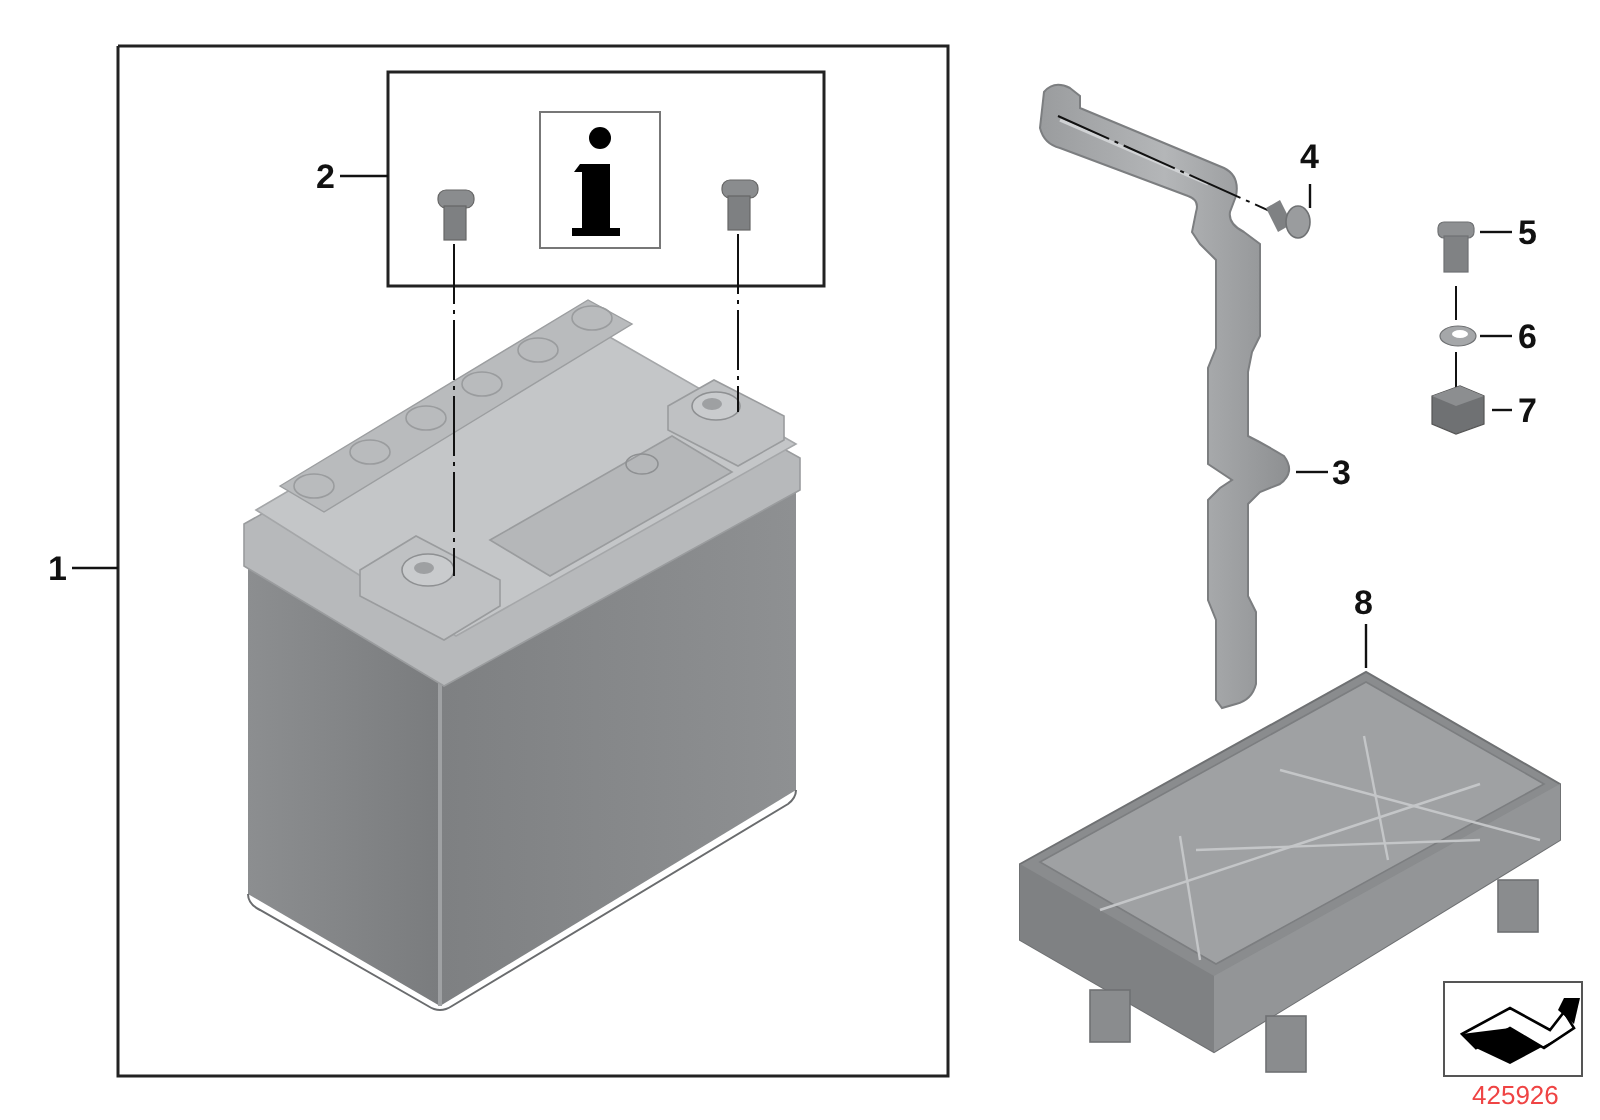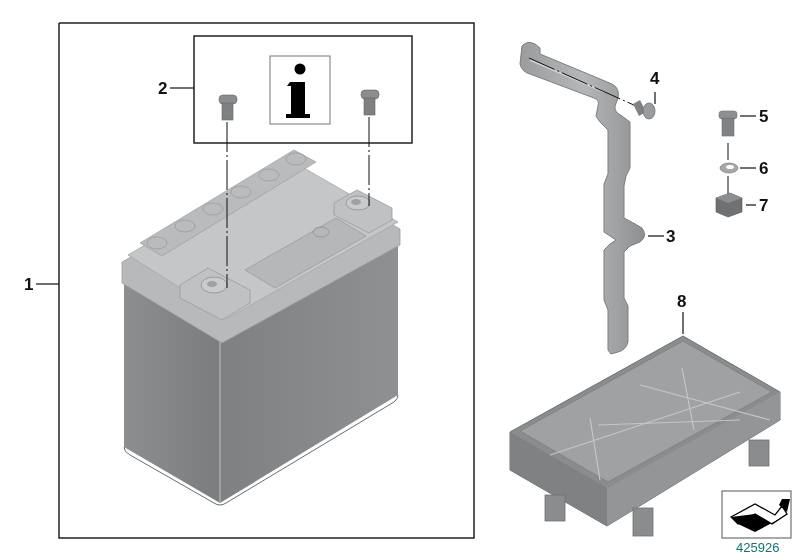--- a/index.html
+++ b/index.html
@@ -1,21 +1,21 @@
 <!DOCTYPE html>
 <html><head>
   <meta charset="utf-8">
   <style>
     html, body { margin:0; padding:0; background:#ffffff; }
     body { width:800px; height:560px; position:relative; overflow:hidden;
            font-family:"Liberation Sans", sans-serif; }
     .stage { position:absolute; left:0; top:0; width:800px; height:560px; }
     .callout { position:absolute; font-weight:bold; font-size:17px; color:#111;
                line-height:1; font-family:"Liberation Sans", sans-serif; }
-    .diagram-id { position:absolute; left:736px; top:540px; font-size:13px; color:#0f766e;
+    .diagram-id { position:absolute; left:736px; top:540px; font-size:13px; color:#ef4444;
                   font-family:"Liberation Sans", sans-serif; }
   </style>
 </head>
 <body>
 
 <div class="stage">
   <svg width="800" height="560" viewBox="0 0 800 560" xmlns="http://www.w3.org/2000/svg">
     <defs>
       <linearGradient id="batFront" x1="0" y1="0" x2="1" y2="0">
         <stop offset="0" stop-color="#7e8082"></stop>

